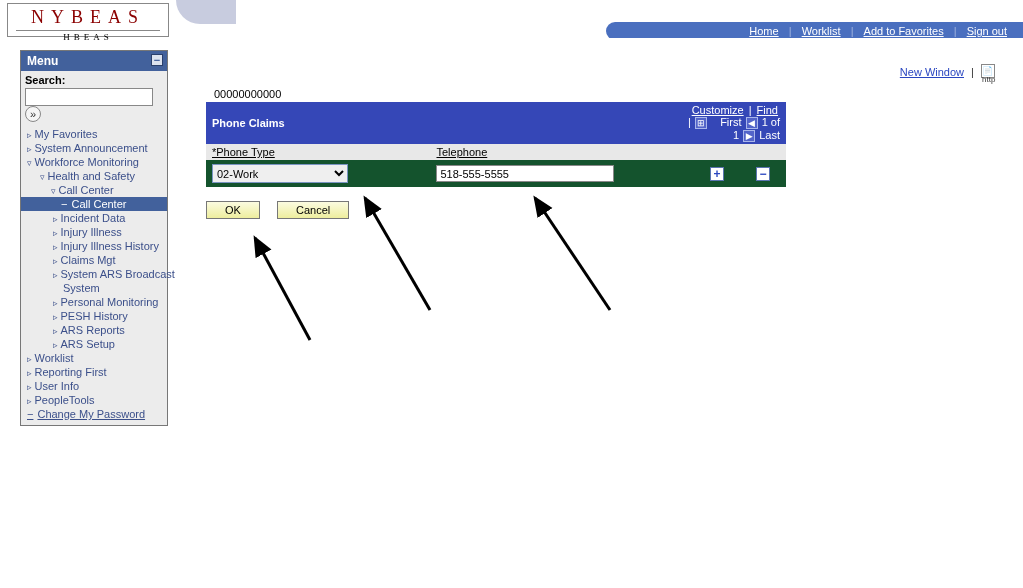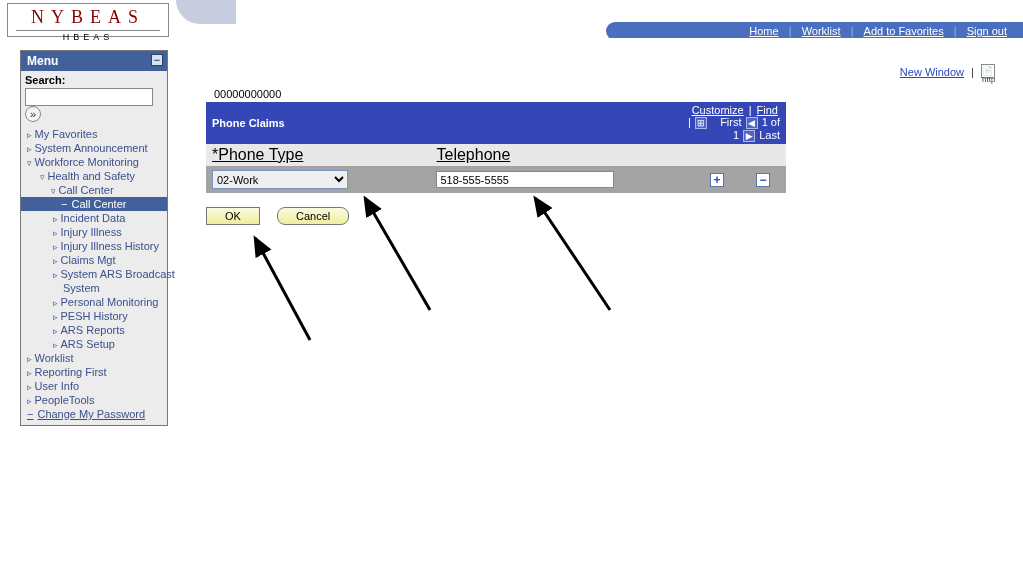--- a/index.html
+++ b/index.html
@@ -31,21 +31,21 @@
     text-align: center;
     padding-top: 3px;
   }
   .logo .line1 {
     font-family: "Times New Roman", serif;
     color: #8b0000;
     font-size: 18px;
     letter-spacing: 7px;
   }
   .logo .line2 {
-    font-family: Liberation Sans, sans-serif;
+    font-family: Liberation Serif, serif;
     color: #000;
     font-size: 9px;
     letter-spacing: 4px;
     border-top: 1px solid #888;
     margin: 2px 8px 0 8px;
     padding-top: 1px;
   }
   .swoosh {
     position: absolute;
     left: 176px;
@@ -245,27 +245,27 @@
     border: 1px solid #aab6ea;
     color: #fff;
     font-size: 9px;
     line-height: 11px;
     text-align: center;
     margin: 0 1px;
     background: #5364c9;
   }
   .grid-header-row td {
     background: #e8e8e8;
-    font-size: 16px;
+    font-size: 11px;
     padding: 2px 6px;
     text-decoration: underline;
     color: #000;
   }
   .grid-data-row td {
-    background: #a3a3a3;
+    background: #14532d;
     padding: 4px 6px;
     margin-top: 32px;
   }
   .grid-data-row select {
     width: 136px;
     font-size: 11px;
     border: 1px solid #7a94c2;
     height: 19px;
   }
   .grid-data-row input[type=text] {
@@ -289,21 +289,21 @@
     margin: 0 10px;
   }
   .btnrow { margin: 14px 0 0 6px; }
   .btn {
     border: 1px solid #777;
     background: linear-gradient(#fbfbe0, #eeee9e);
     padding: 2px 18px;
     font-size: 11px;
     cursor: pointer;
   }
-  .btn + .btn { margin-left: 14px; border-radius: 8px; }
+  .btn + .btn { margin-left: 14px; }
 
   
   .arrow {
     position: absolute;
     pointer-events: none;
   }
 </style>
 </head>
 <body>
 

